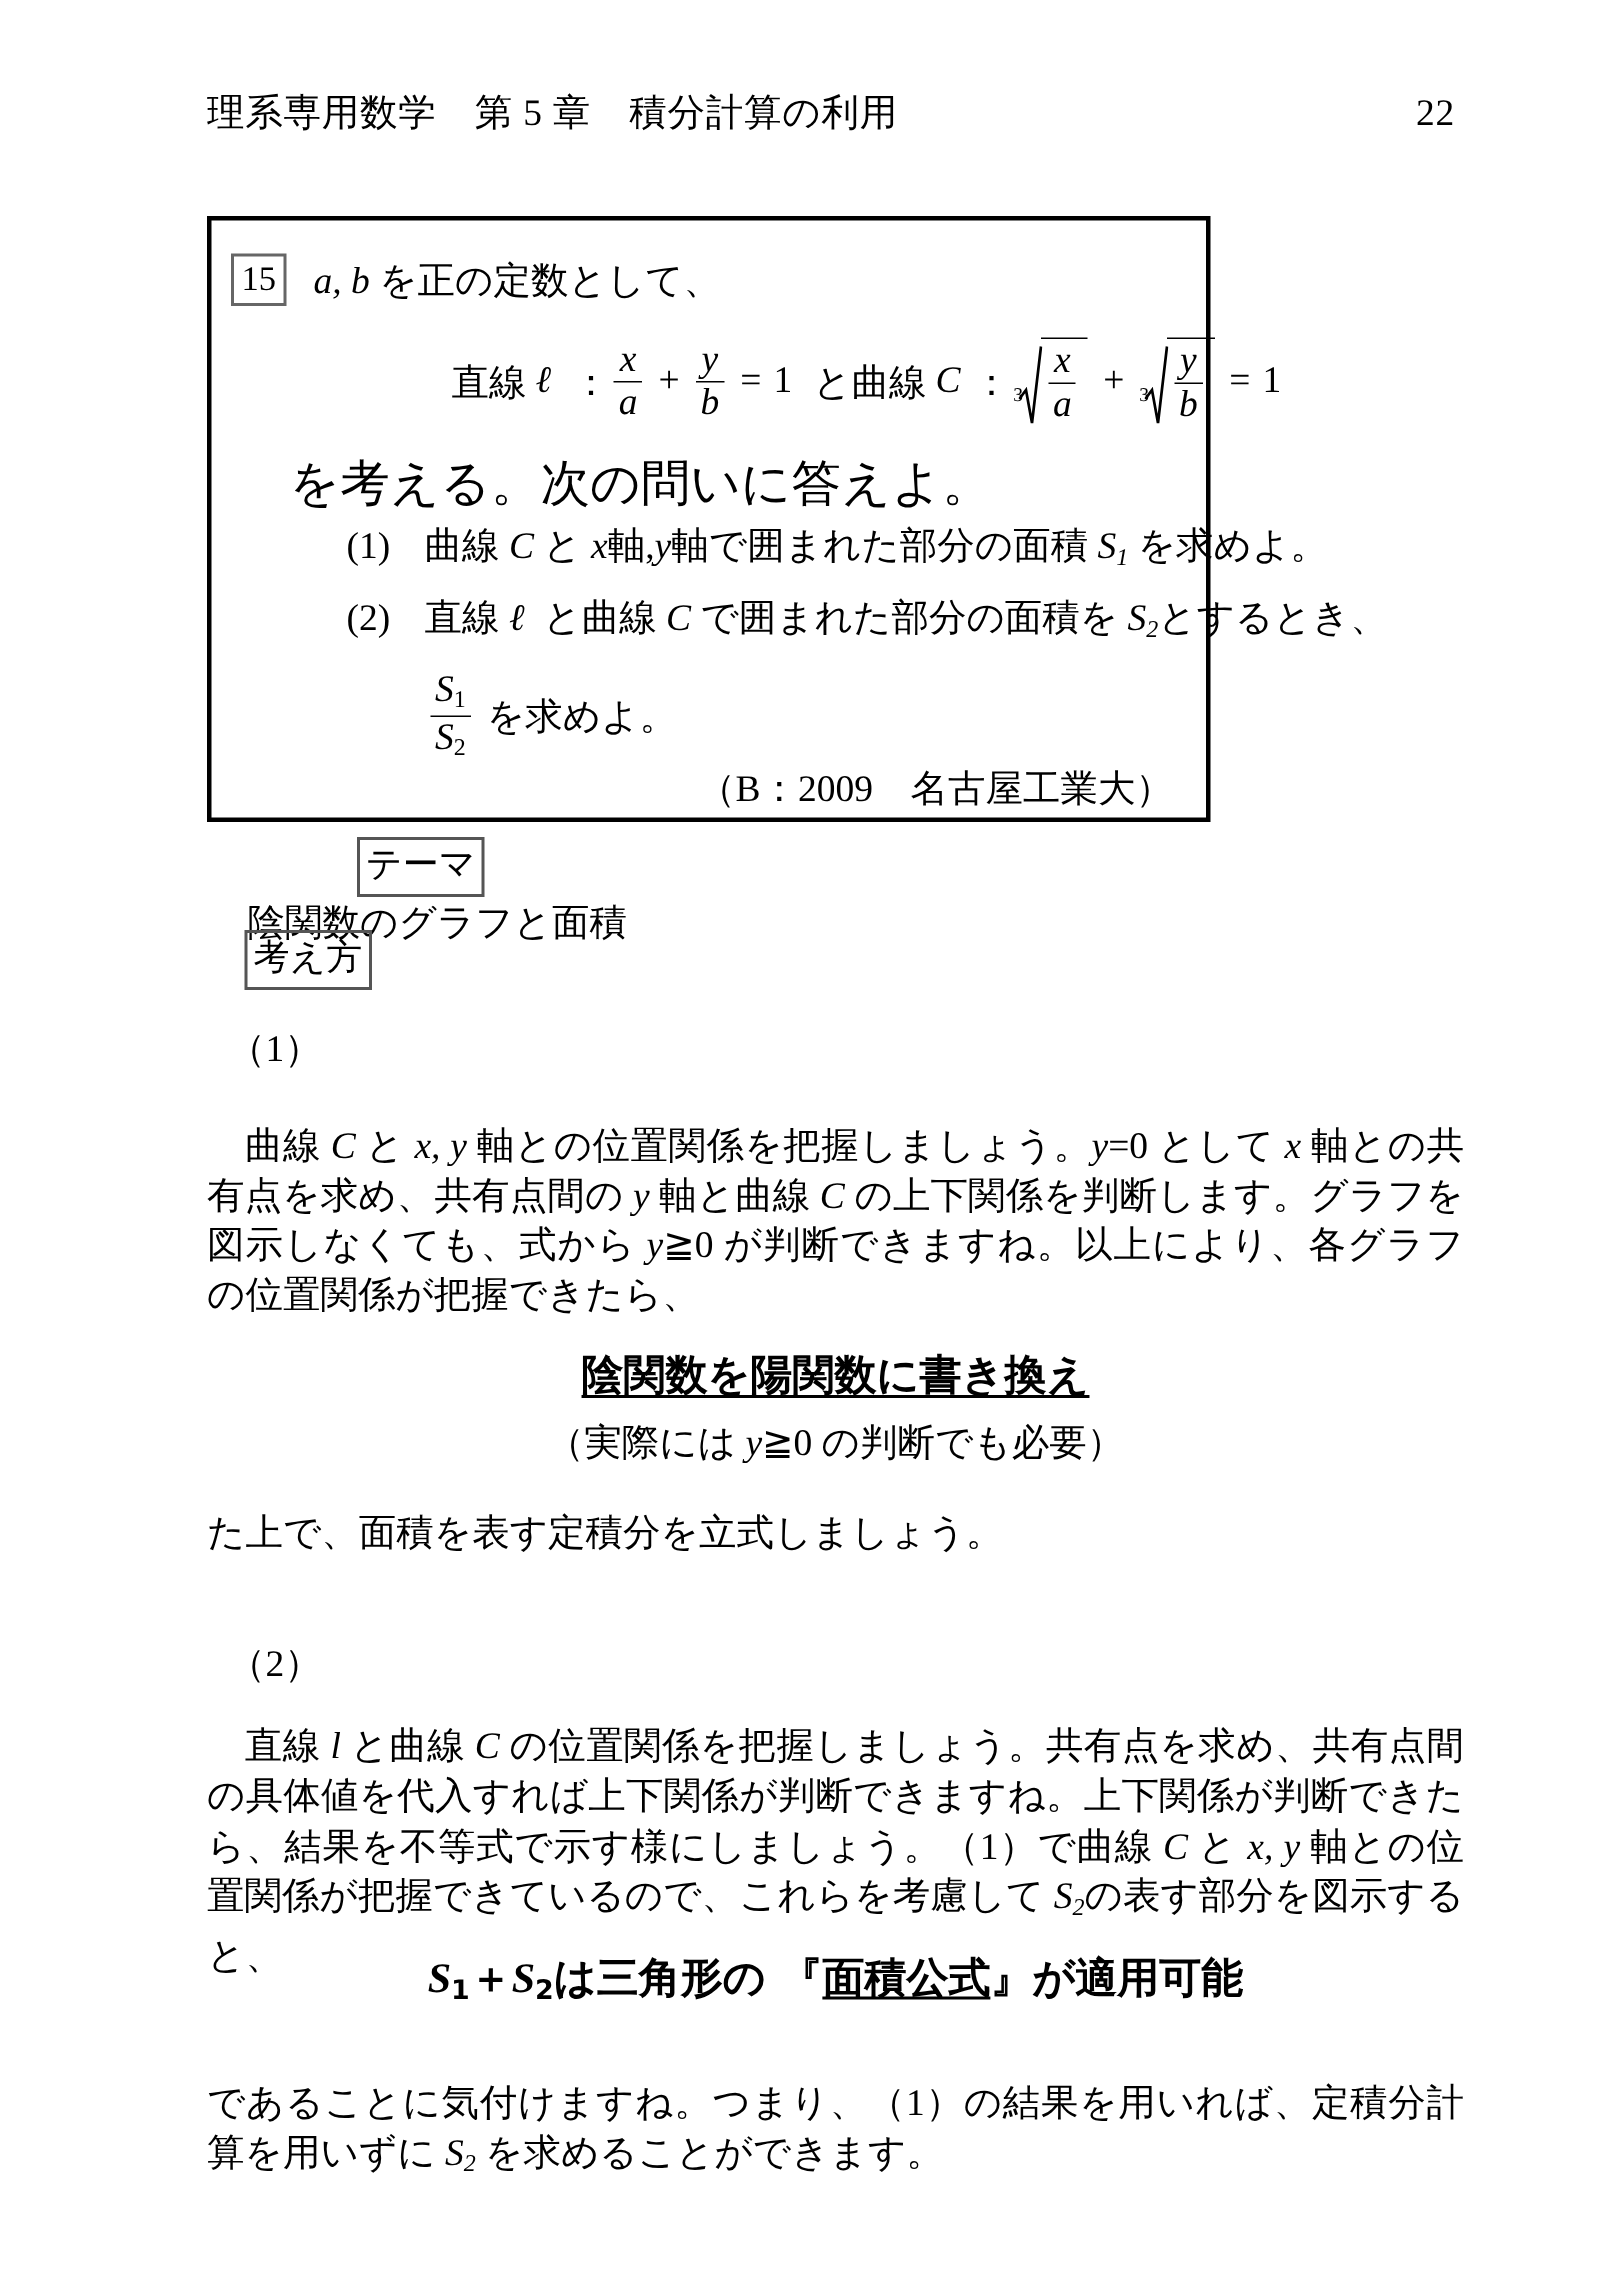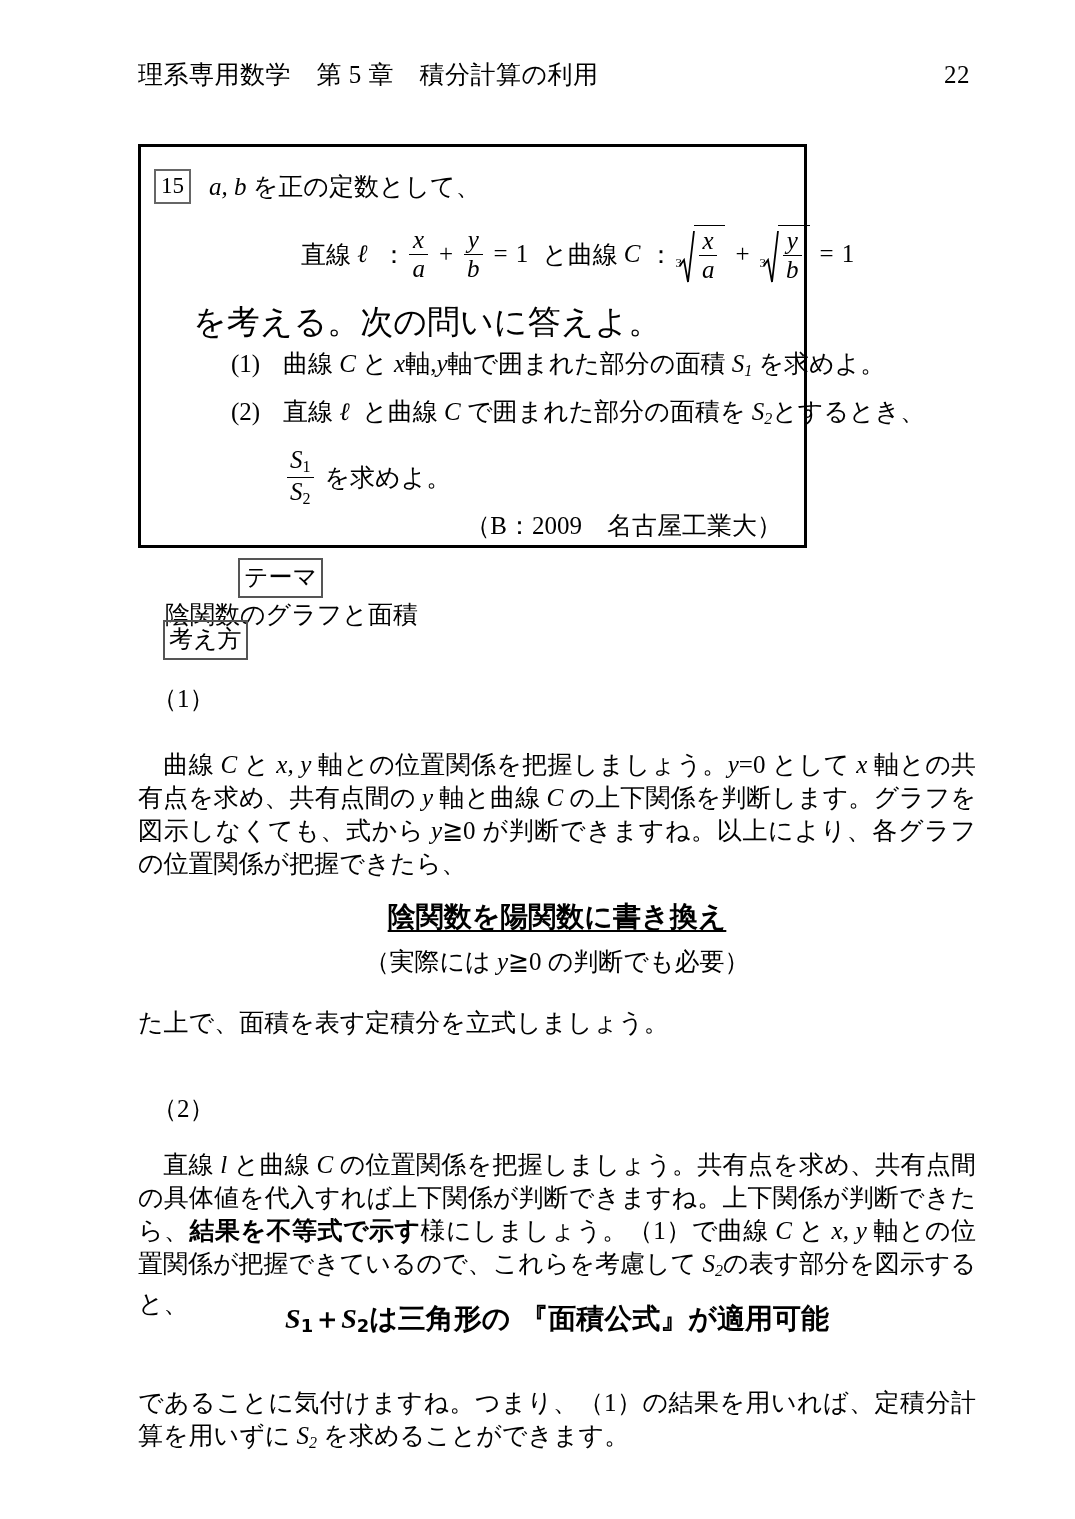--- a/index.html
+++ b/index.html
@@ -172,23 +172,23 @@
     font-size: 25px;
     font-family: "Liberation Serif", serif;
   }
   .bold-plain {
     font-family: "DejaVu Sans", "Liberation Sans", sans-serif;
     font-weight: bold;
     font-size: 28px;
   }
   .bold-inline {
     font-family: "DejaVu Sans", "Liberation Sans", sans-serif;
-    font-weight: bold;
-  }
-  .ul-inner { text-underline-offset: 3px; }
+    font-weight: normal;
+  }
+  .ul-inner { text-decoration: underline; text-underline-offset: 3px; }
 
   
   .mi { font-style: italic; font-family: "Liberation Serif", serif; }
   .mn { font-family: "Liberation Serif", serif; }
   .frac {
     display: inline-flex;
     flex-direction: column;
     align-items: center;
     vertical-align: middle;
     margin: 0 3px;

